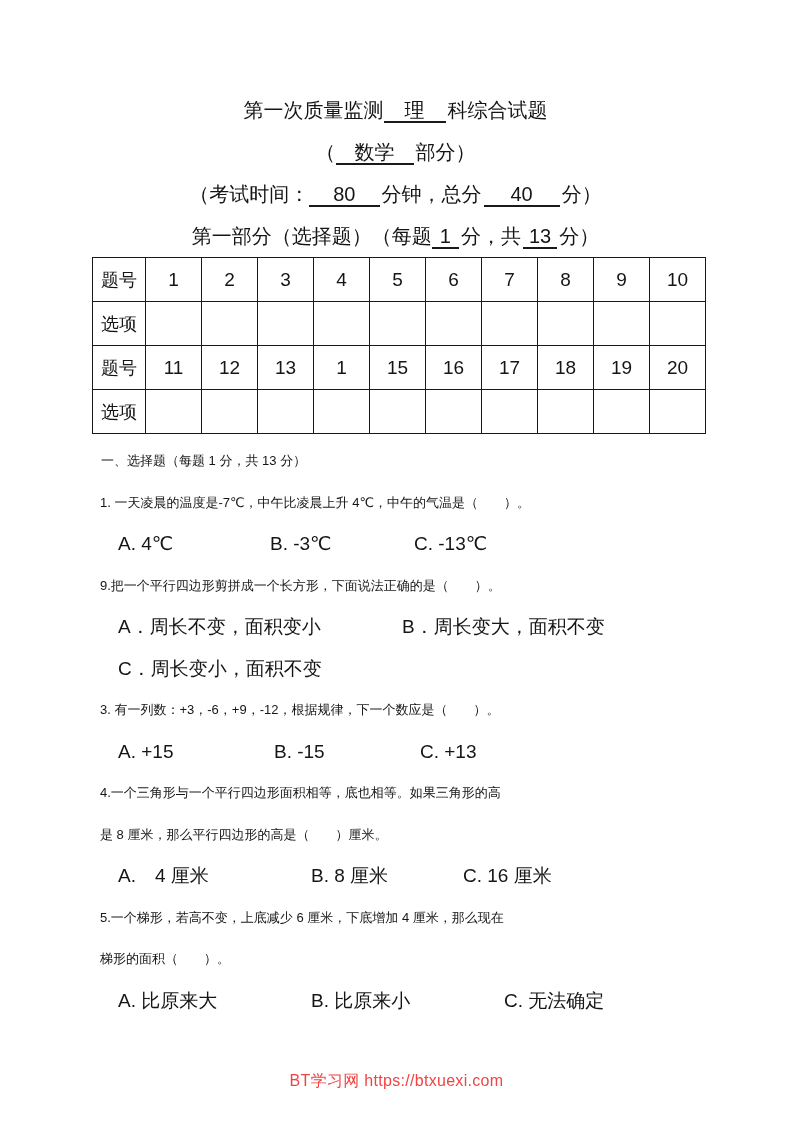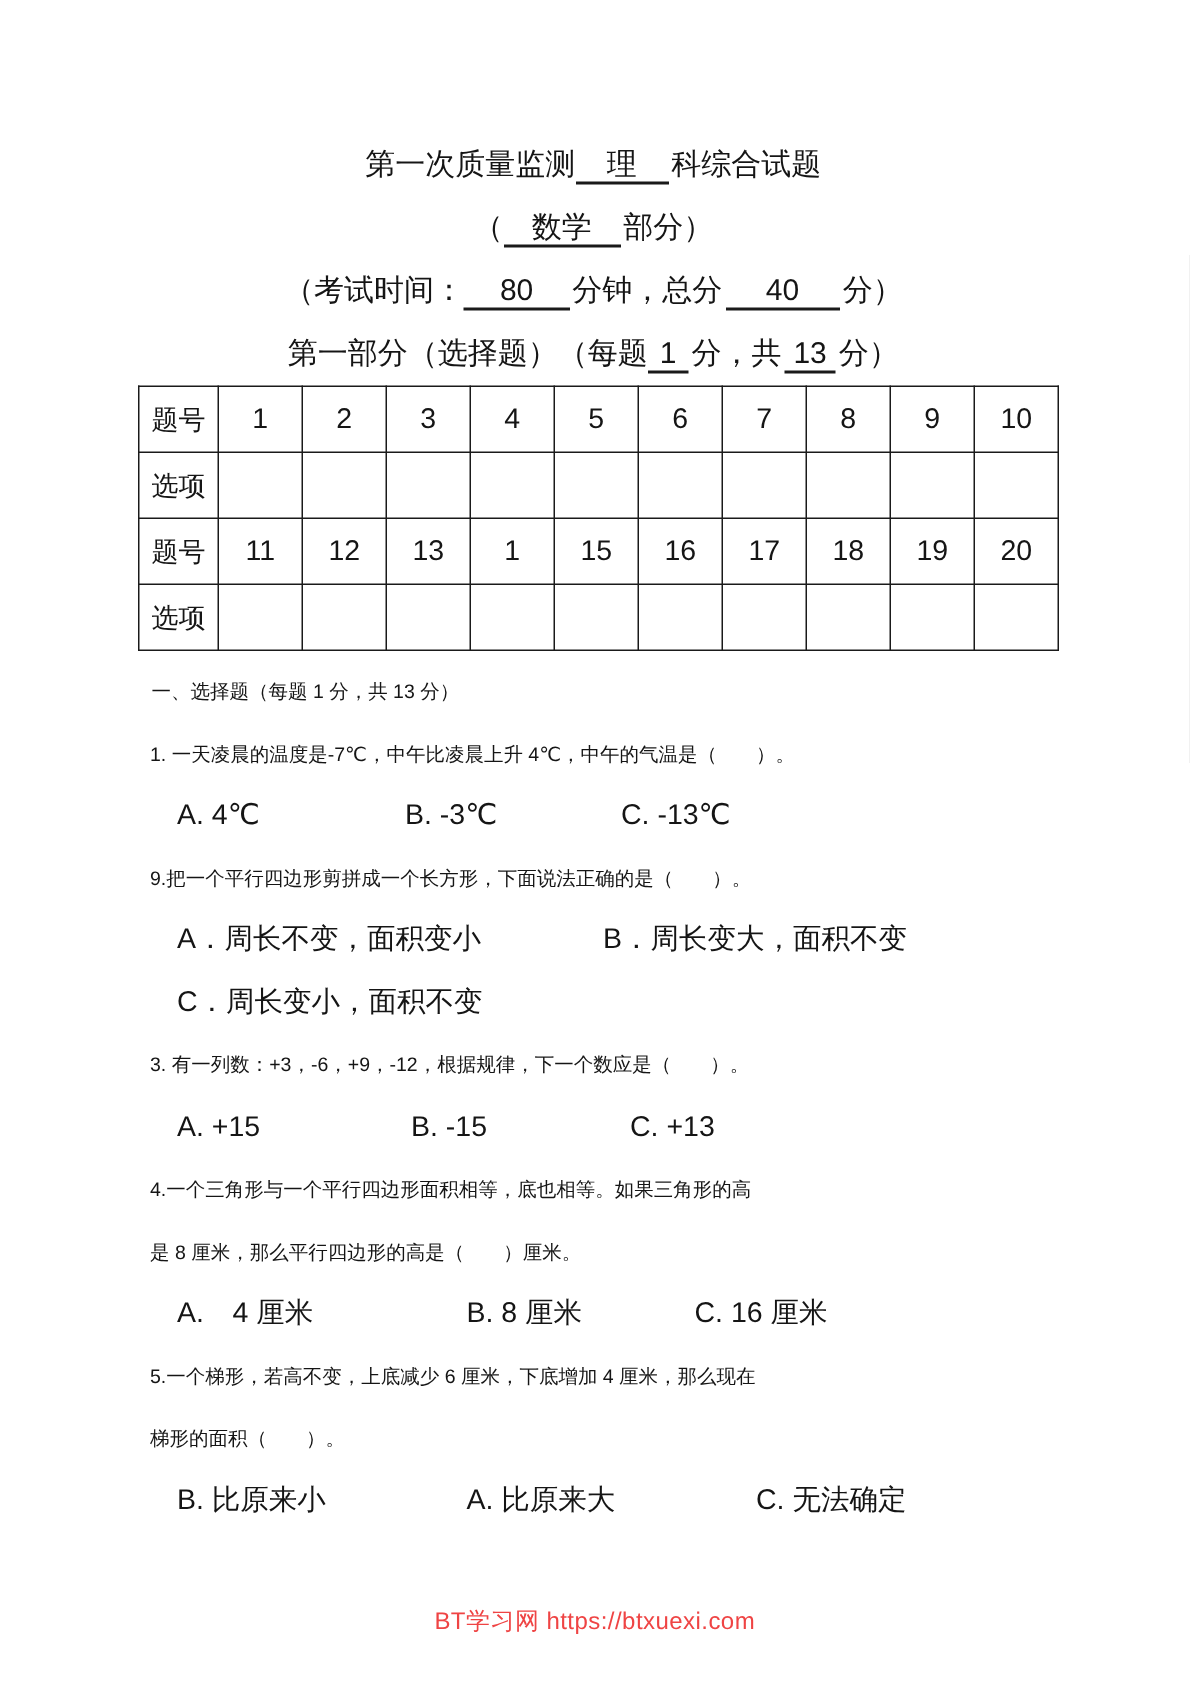--- a/index.html
+++ b/index.html
@@ -174,21 +174,21 @@
     <div class="tline">是 8 厘米，那么平行四边形的高是（　　）厘米。</div>
     <div class="opts q4o">
       <span class="opt o-a">A.　4 厘米</span>
       <span class="opt o-b">B. 8 厘米</span>
       <span class="opt o-c">C. 16 厘米</span>
     </div>
 
     <div class="tline">5.一个梯形，若高不变，上底减少 6 厘米，下底增加 4 厘米，那么现在</div>
     <div class="tline">梯形的面积（　　）。</div>
     <div class="opts q5o">
+      <span class="opt o-a">A. 比原来大</span>
       <span class="opt o-b">B. 比原来小</span>
-      <span class="opt o-a">A. 比原来大</span>
       <span class="opt o-c">C. 无法确定</span>
     </div>
   </div>
 
   <div class="footer">BT学习网 https://btxuexi.com</div>
 
 </div>
 
 </body></html>

